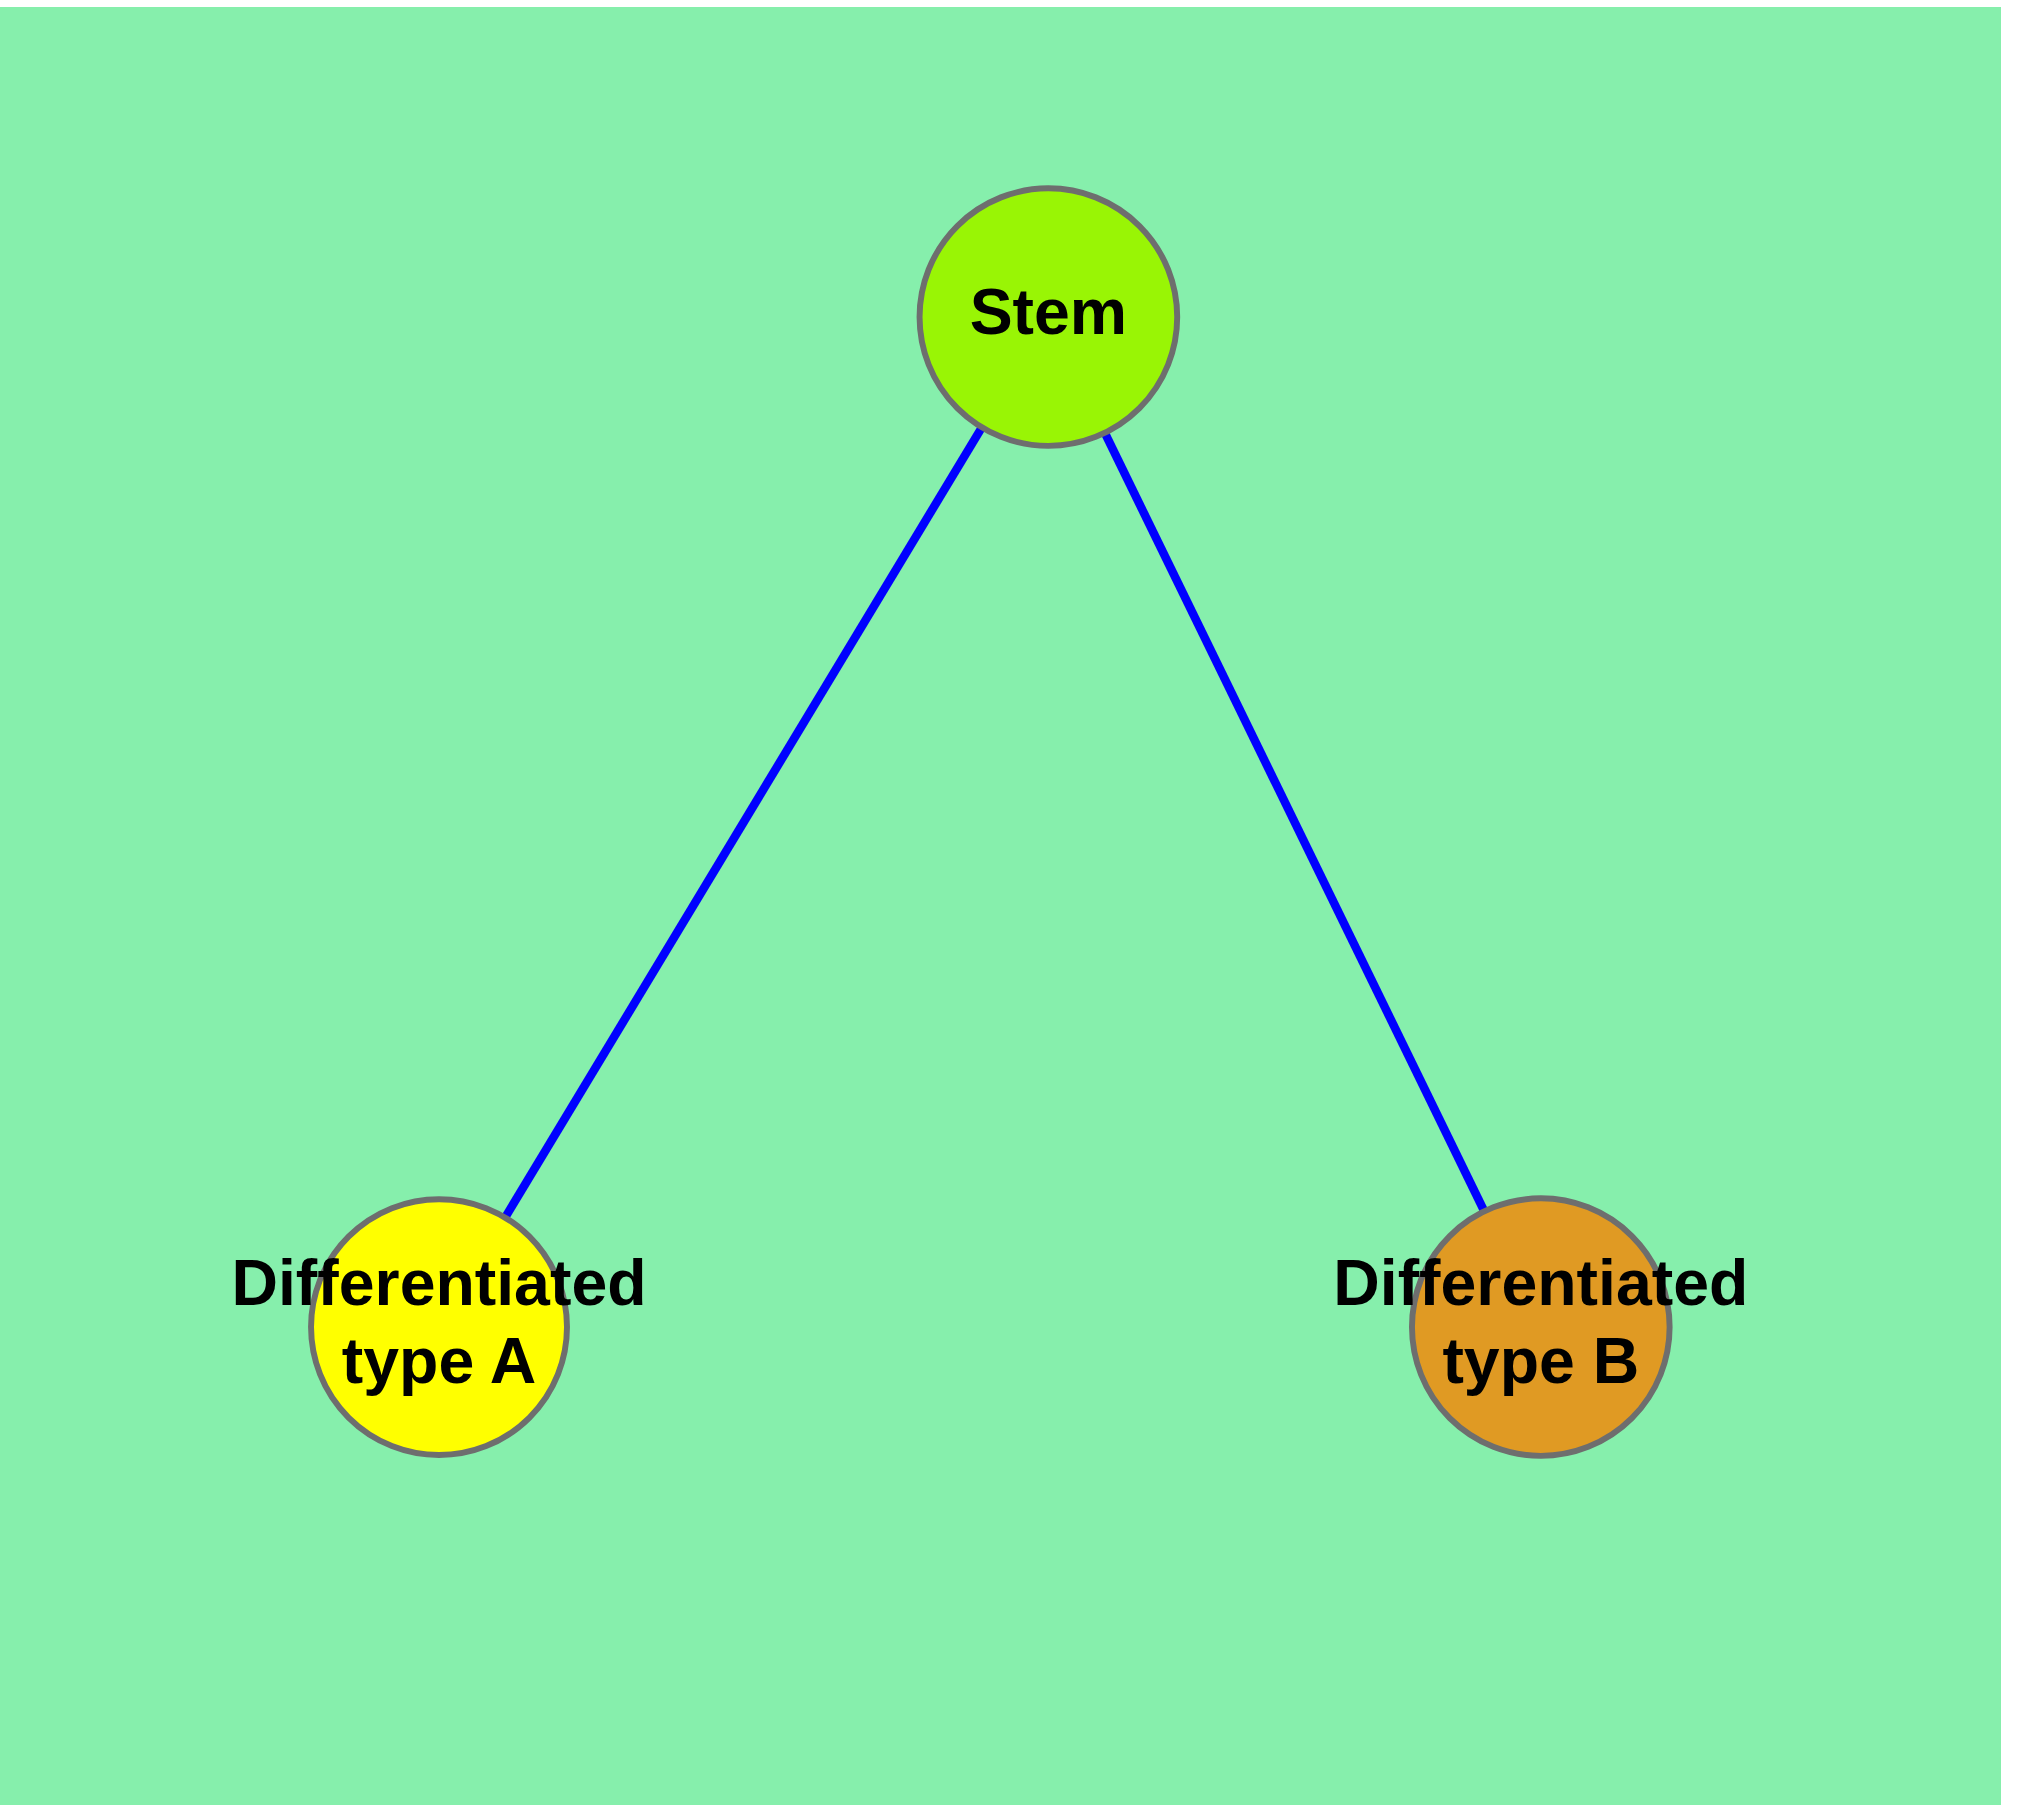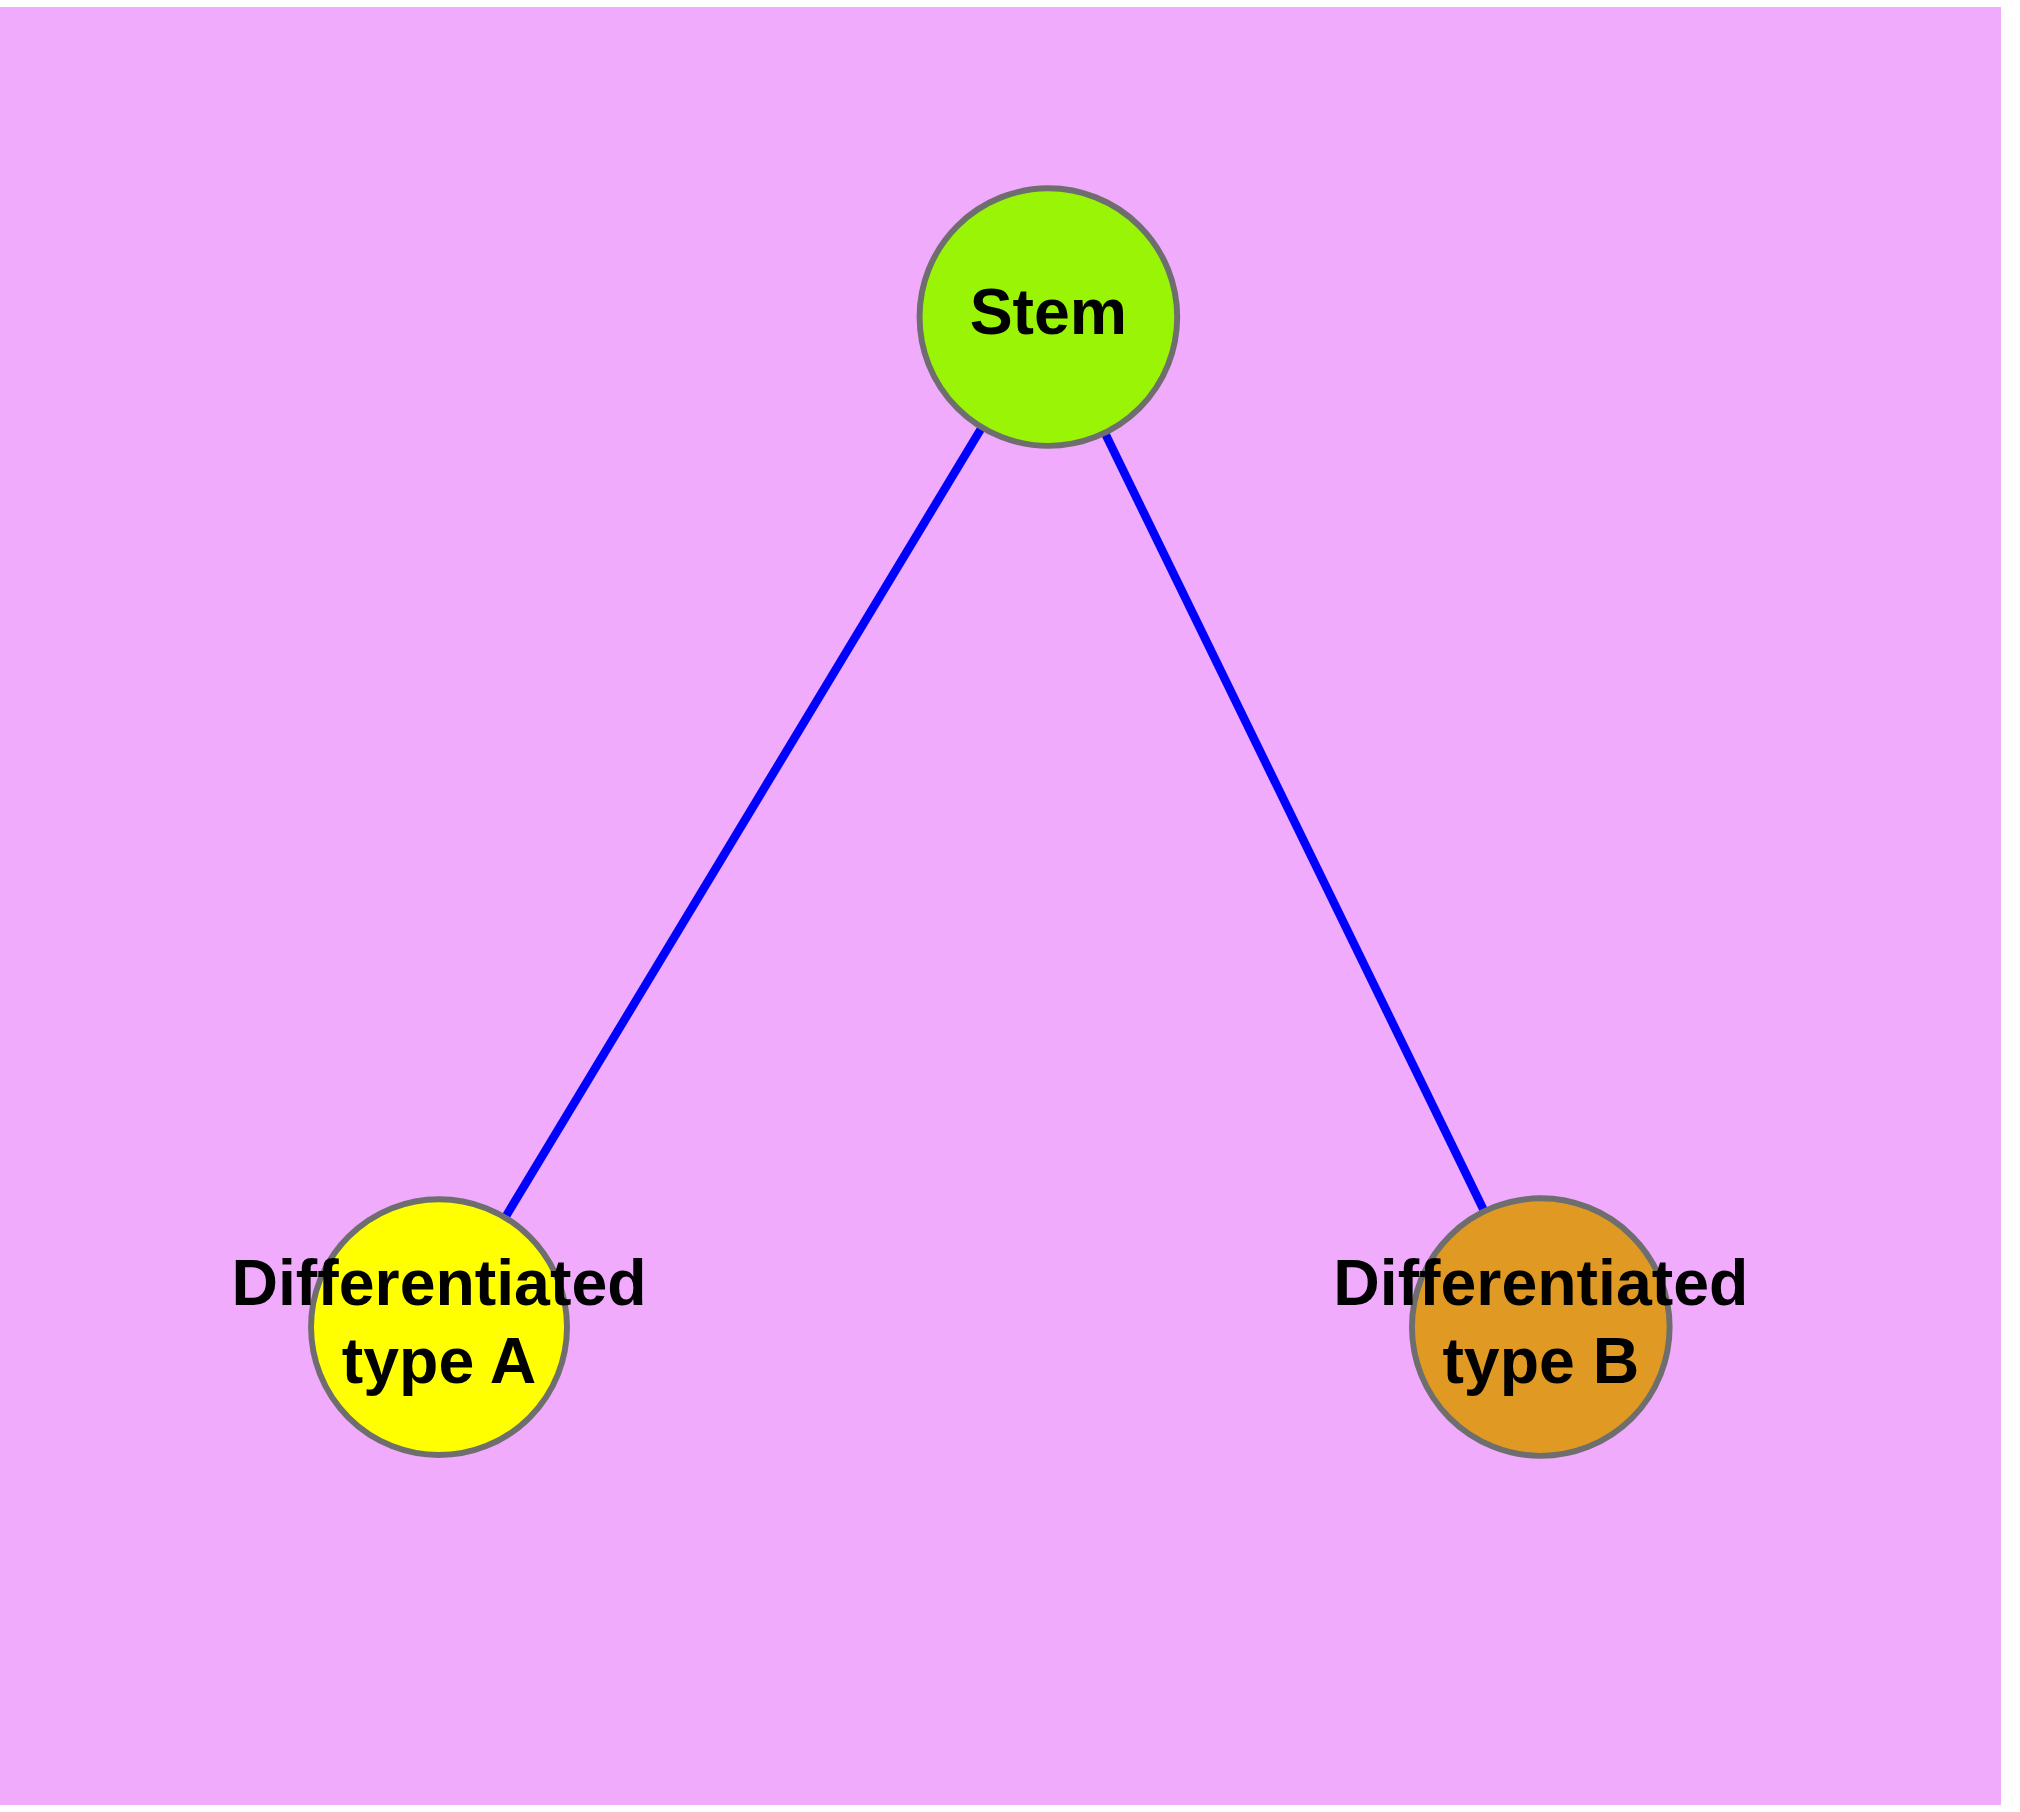--- a/index.html
+++ b/index.html
@@ -14,21 +14,21 @@
     background: #ffffff;
     overflow: hidden;
     font-family: "Liberation Sans", sans-serif;
   }
   #graph-surface {
     position: absolute;
     left: 0;
     top: 6.8px;
     width: 2001px;
     height: 1798px;
-    background: #f0abfc;
+    background: #86efac;
   }
   #graph-svg {
     position: absolute;
     left: 0;
     top: 0;
     width: 100%;
     height: 100%;
     display: block;
   }
   .node-circle {

